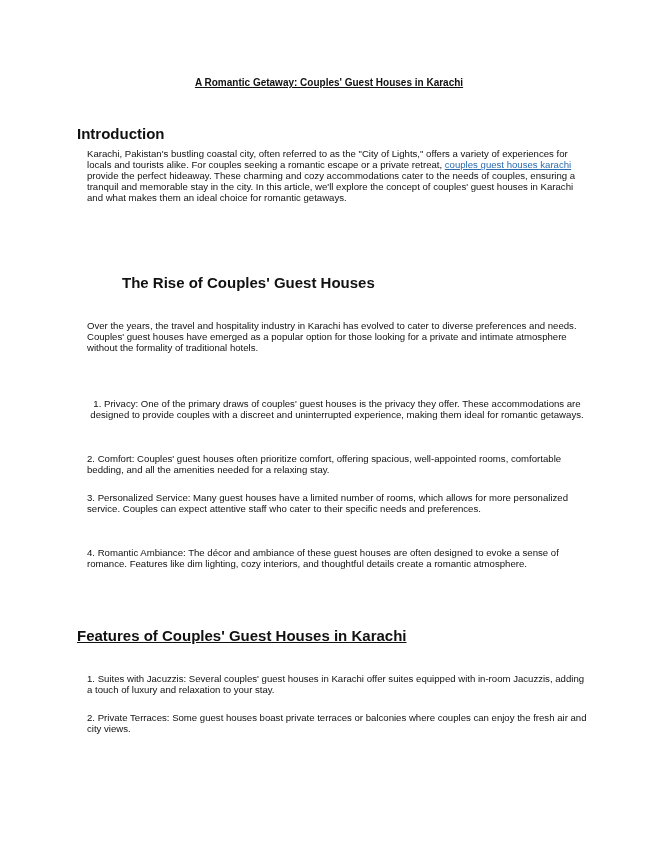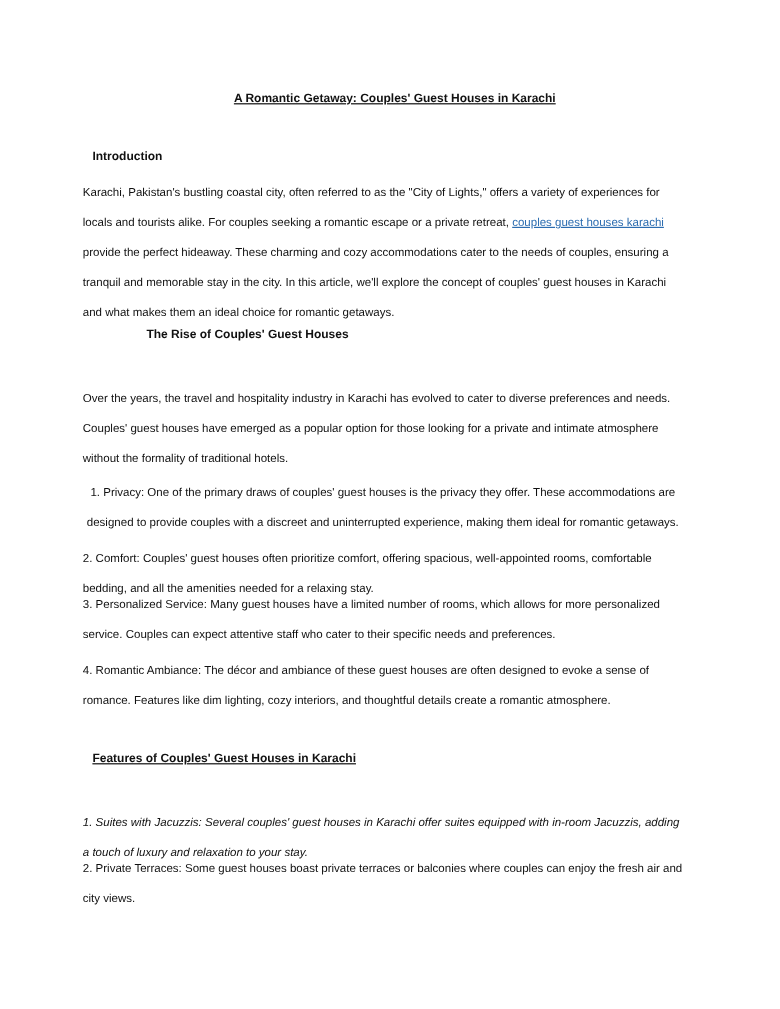--- a/index.html
+++ b/index.html
@@ -1,37 +1,37 @@
 <!DOCTYPE html>
 <html><head>
 <meta charset="utf-8">
 <style>
   html, body { margin:0; padding:0; background:#ffffff; }
   body { width:650px; height:841px; position:relative; overflow:hidden;
          font-family:"Liberation Sans", sans-serif; color:#111; }
   .page { position:absolute; left:0; top:0; width:650px; height:841px; background:#fff; }
   .title { position:absolute; top:77px; left:4px; width:650px; text-align:center;
            font-size:10px; font-weight:bold; text-decoration:underline; }
-  .h { position:absolute; left:77px; font-size:10px; font-weight:bold; }
-  .p { position:absolute; left:69px; width:500px; font-size:9.6px; line-height:25px; }
+  .h { position:absolute; left:77px; font-size:15px; font-weight:bold; }
+  .p { position:absolute; left:87px; width:500px; font-size:9.6px; line-height:11px; }
   .link { color:#2b6cb0; text-decoration:underline; }
 </style>
 </head>
 <body>
 
 <div class="page">
   <div class="title">A Romantic Getaway: Couples' Guest Houses in Karachi</div>
 
   <div class="h" style="top:125px;">Introduction</div>
   <div class="p" style="top:148px;"><span>Karachi, Pakistan's bustling coastal city, often referred to as the "City of Lights," offers a variety of experiences for locals and tourists alike. For couples seeking a romantic escape or a private retreat, </span><a class="link">couples guest houses karachi</a><span> provide the perfect hideaway. These charming and cozy accommodations cater to the needs of couples, ensuring a tranquil and memorable stay in the city. In this article, we'll explore the concept of couples' guest houses in Karachi and what makes them an ideal choice for romantic getaways.</span></div>
 
   <div class="h" style="top:274px;margin-left:45px;">The Rise of Couples' Guest Houses</div>
   <div class="p" style="top:320px;">Over the years, the travel and hospitality industry in Karachi has evolved to cater to diverse preferences and needs. Couples' guest houses have emerged as a popular option for those looking for a private and intimate atmosphere without the formality of traditional hotels.</div>
 
   <div class="p" style="top:398px;text-align:center;">1. Privacy: One of the primary draws of couples' guest houses is the privacy they offer. These accommodations are designed to provide couples with a discreet and uninterrupted experience, making them ideal for romantic getaways.</div>
   <div class="p" style="top:453px;">2. Comfort: Couples' guest houses often prioritize comfort, offering spacious, well-appointed rooms, comfortable bedding, and all the amenities needed for a relaxing stay.</div>
   <div class="p" style="top:492px;">3. Personalized Service: Many guest houses have a limited number of rooms, which allows for more personalized service. Couples can expect attentive staff who cater to their specific needs and preferences.</div>
   <div class="p" style="top:547px;">4. Romantic Ambiance: The décor and ambiance of these guest houses are often designed to evoke a sense of romance. Features like dim lighting, cozy interiors, and thoughtful details create a romantic atmosphere.</div>
 
   <div class="h" style="top:627px;text-decoration:underline;">Features of Couples' Guest Houses in Karachi</div>
-  <div class="p" style="top:673px;font-style:italic;">1. Suites with Jacuzzis: Several couples' guest houses in Karachi offer suites equipped with in-room Jacuzzis, adding a touch of luxury and relaxation to your stay.</div>
+  <div class="p" style="top:673px;">1. Suites with Jacuzzis: Several couples' guest houses in Karachi offer suites equipped with in-room Jacuzzis, adding a touch of luxury and relaxation to your stay.</div>
   <div class="p" style="top:712px;">2. Private Terraces: Some guest houses boast private terraces or balconies where couples can enjoy the fresh air and city views.</div>
 </div>
 
 </body></html>

